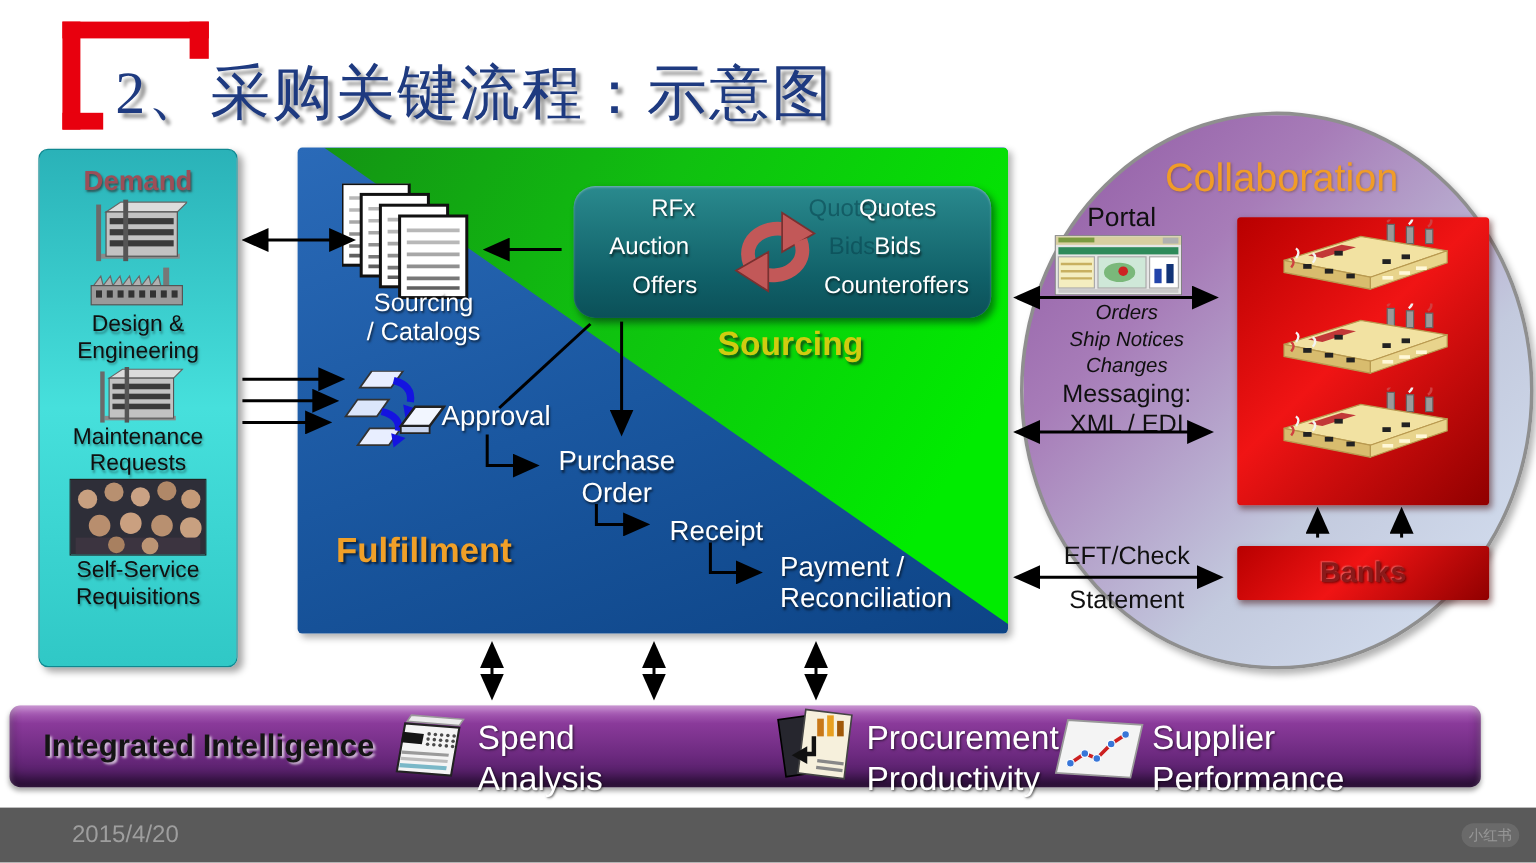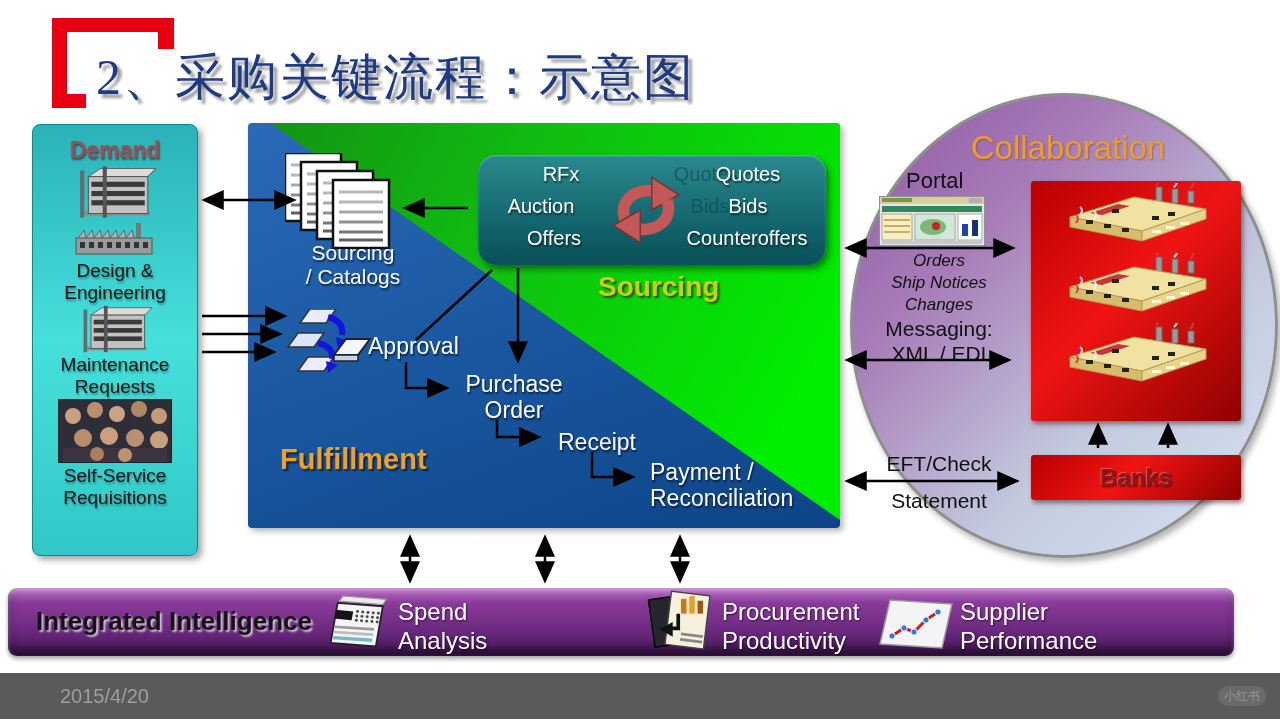--- a/index.html
+++ b/index.html
@@ -52,21 +52,21 @@
           text-shadow:-1px -1px 1px rgba(255,150,150,.55),1px 2px 2px rgba(60,0,0,.8);}
   .banks-title{font-size:24px;font-weight:bold;color:#8a1a1a;
           text-shadow:-1px -1px 1px rgba(255,150,150,.5),1px 1px 2px rgba(60,0,0,.7);}
 
   
   .intelbar{left:8px;top:588px;width:1226px;height:68px;border-radius:9px;
           background:linear-gradient(180deg,#b871c4 0%,#8a3a9a 22%,#6d2a80 60%,#46185a 100%);
           box-shadow:inset 0 3px 5px rgba(255,255,255,.3), inset 0 -8px 10px rgba(0,0,0,.45),
                      0 3px 4px rgba(0,0,0,.35);}
   .intel-title{font-size:26px;font-weight:bold;color:#141414;text-shadow:2px 2px 2px rgba(255,255,255,.7);}
-  .intel-label{font-size:24px;color:#fff;line-height:1.2;text-shadow:1px 1px 2px rgba(0,0,0,.6);}
+  .intel-label{font-size:28px;color:#fff;line-height:1.2;text-shadow:1px 1px 2px rgba(0,0,0,.6);}
 
   
   .footer{left:0;top:673px;width:1280px;height:46px;background:#5a5a5a;}
   .date{font-size:20px;color:#9e9e9e;}
   .wm{width:48px;height:20px;border-radius:11px;background:rgba(255,255,255,.10);
       color:rgba(255,255,255,.30);font-size:12px;line-height:20px;text-align:center;}
 
   svg.ov{position:absolute;inset:0;pointer-events:none;z-index:30;}
 </style>
 </head>

